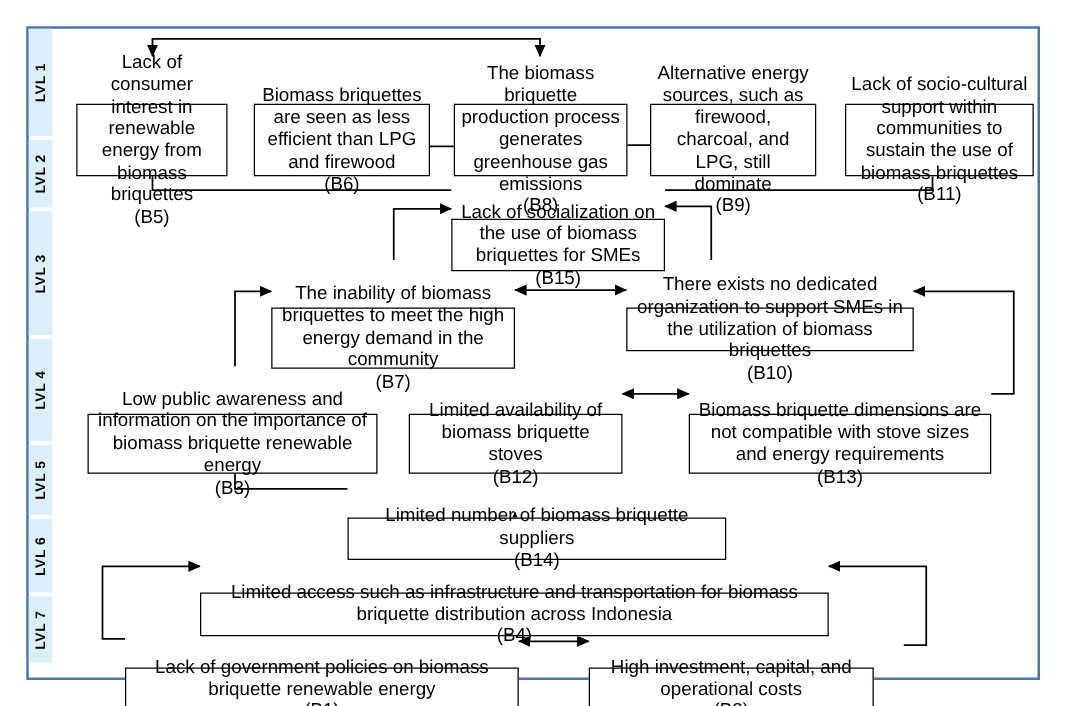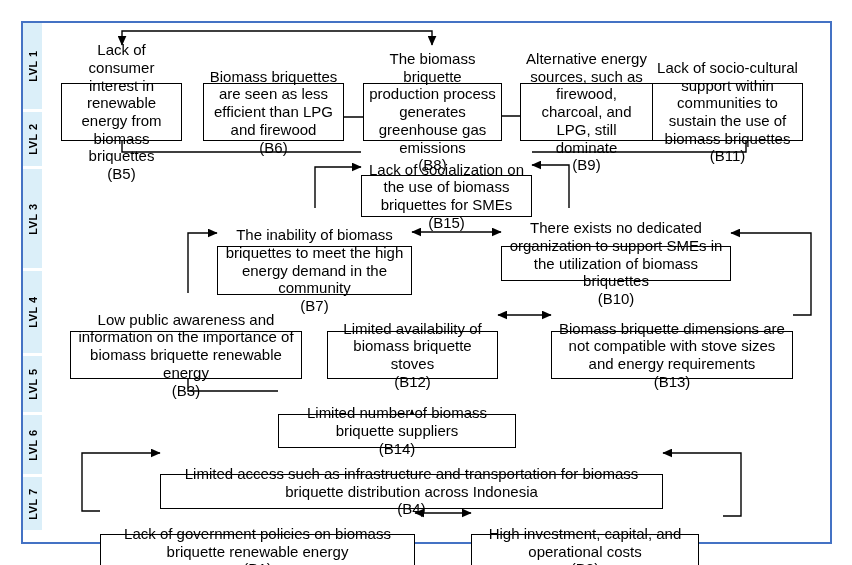--- a/index.html
+++ b/index.html
@@ -129,21 +129,21 @@
         <div class="node-code">(B6)</div>
       </div>
       <div class="node" style="left: 363px; top: 45px; width: 139px; height: 58px;">
         <div class="node-label">The biomass briquette production process generates greenhouse gas emissions</div>
         <div class="node-code">(B8)</div>
       </div>
       <div class="node" style="left: 520px; top: 45px; width: 133px; height: 58px;">
         <div class="node-label">Alternative energy sources, such as firewood, charcoal, and LPG, still dominate</div>
         <div class="node-code">(B9)</div>
       </div>
-      <div class="node" style="left: 652px; top: 45px; width: 151px; height: 58px;">
+      <div class="node" style="left: 676px; top: 45px; width: 151px; height: 58px;">
         <div class="node-label">Lack of socio-cultural support within communities to sustain the use of biomass briquettes</div>
         <div class="node-code">(B11)</div>
       </div>
       <div class="node" style="left: 361px; top: 137px; width: 171px; height: 42px;">
         <div class="node-label">Lack of socialization on the use of biomass briquettes for SMEs</div>
         <div class="node-code">(B15)</div>
       </div>
       <div class="node" style="left: 217px; top: 208px; width: 195px; height: 49px;">
         <div class="node-label">The inability of biomass briquettes to meet the high energy demand in the community</div>
         <div class="node-code">(B7)</div>
@@ -157,21 +157,21 @@
         <div class="node-code">(B3)</div>
       </div>
       <div class="node" style="left: 327px; top: 293px; width: 171px; height: 48px;">
         <div class="node-label">Limited availability of biomass briquette stoves</div>
         <div class="node-code">(B12)</div>
       </div>
       <div class="node" style="left: 551px; top: 293px; width: 242px; height: 48px;">
         <div class="node-label">Biomass briquette dimensions are not compatible with stove sizes and energy requirements</div>
         <div class="node-code">(B13)</div>
       </div>
-      <div class="node" style="left: 278px; top: 376px; width: 238px; height: 34px;">
+      <div class="node" style="left: 278px; top: 376px; width: 303px; height: 34px;">
         <div class="node-label">Limited number of biomass briquette suppliers</div>
         <div class="node-code">(B14)</div>
       </div>
       <div class="node" style="left: 160px; top: 436px; width: 503px; height: 35px;">
         <div class="node-label">Limited access such as infrastructure and transportation for biomass briquette distribution across Indonesia</div>
         <div class="node-code">(B4)</div>
       </div>
       <div class="node" style="left: 100px; top: 496px; width: 315px; height: 35px;">
         <div class="node-label">Lack of government policies on biomass briquette renewable energy</div>
         <div class="node-code">(B1)</div>

